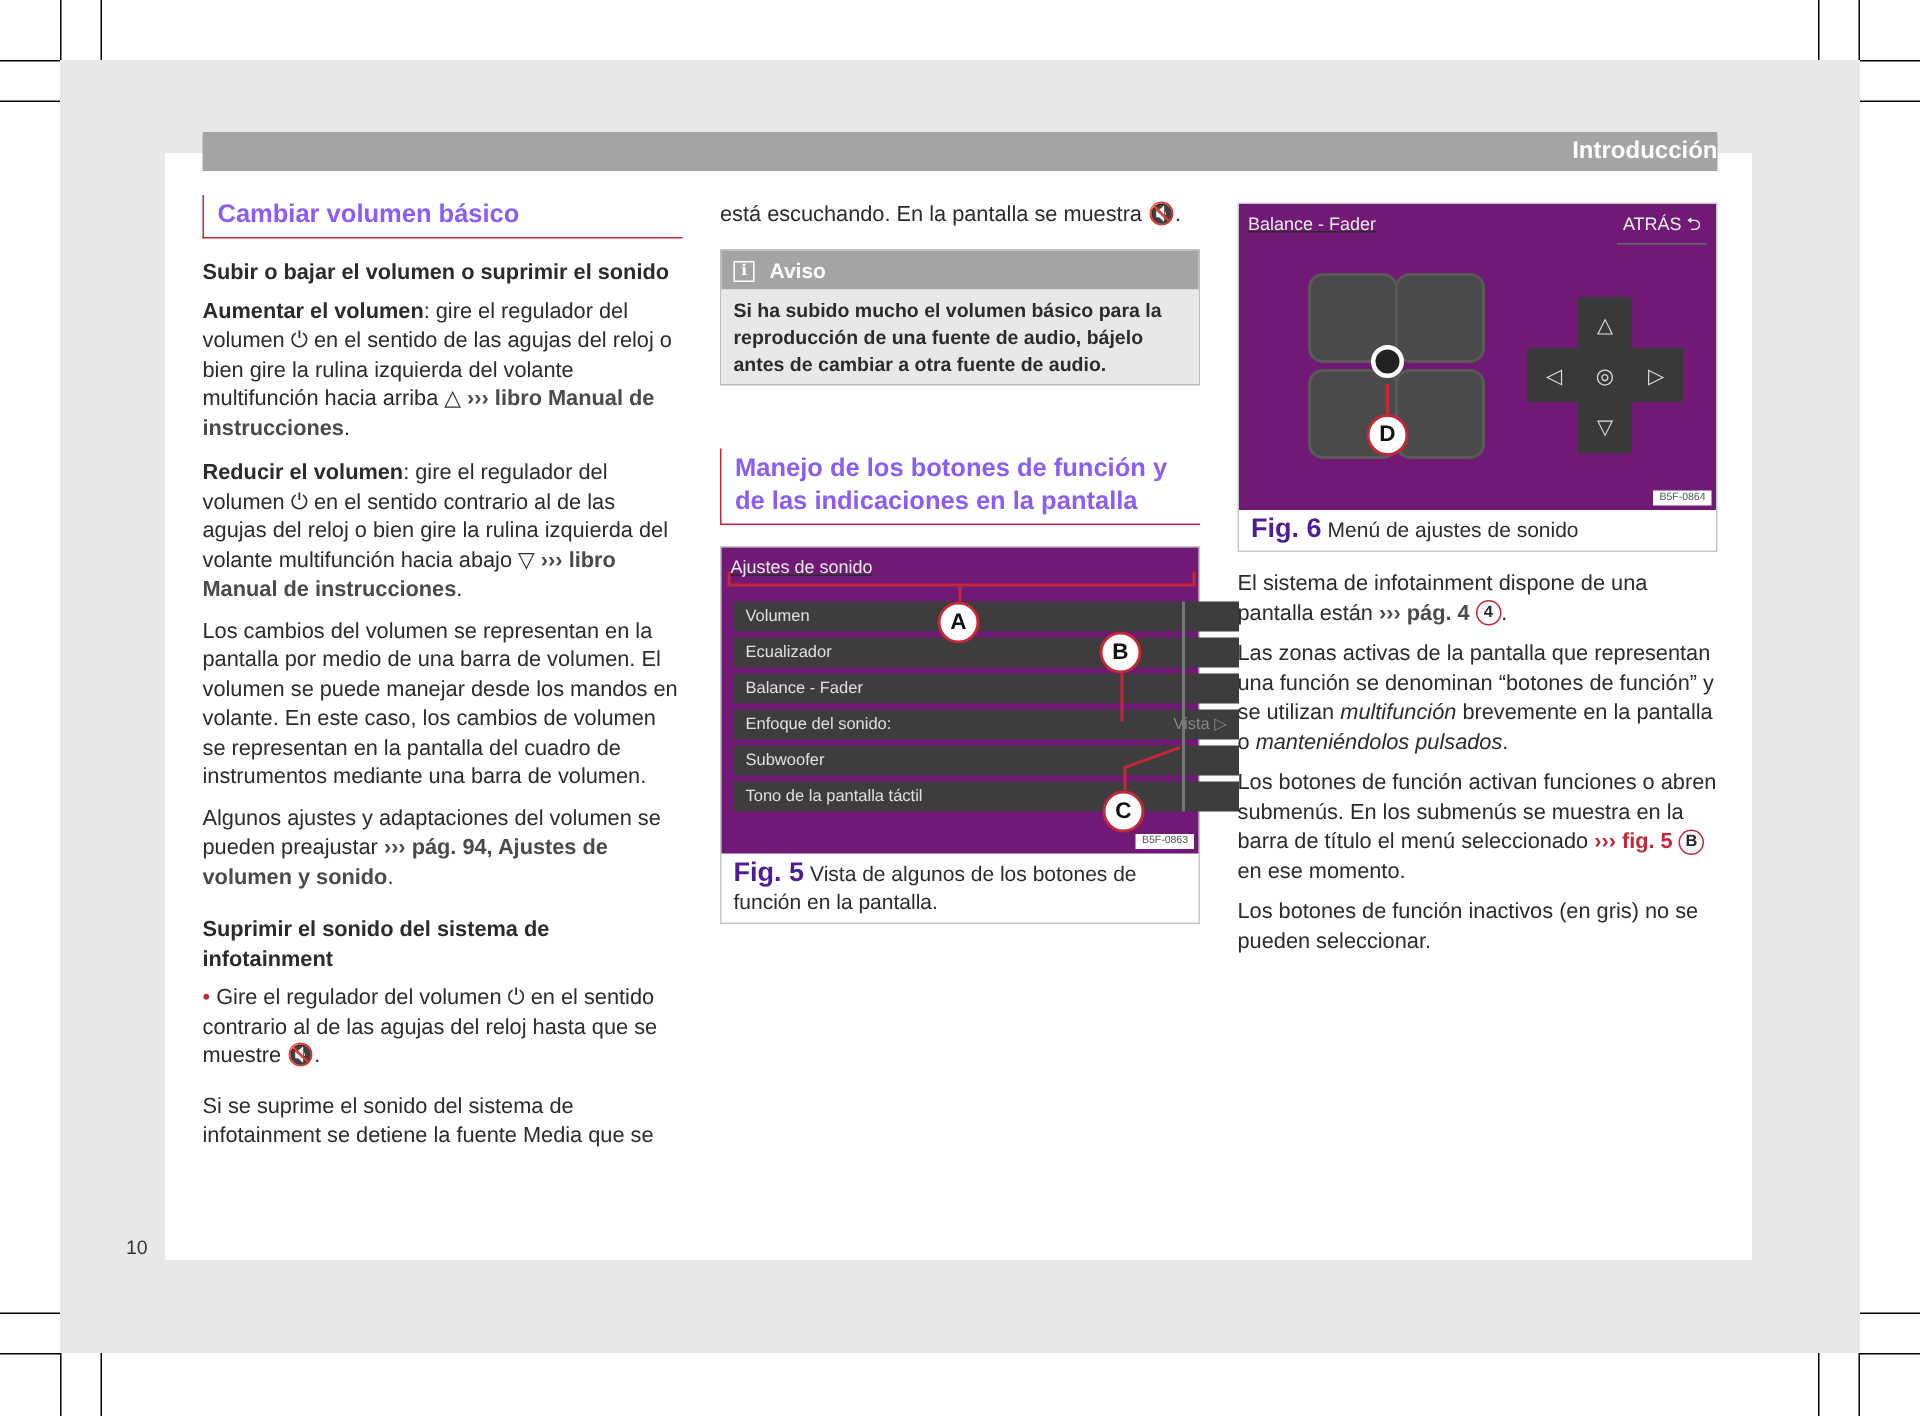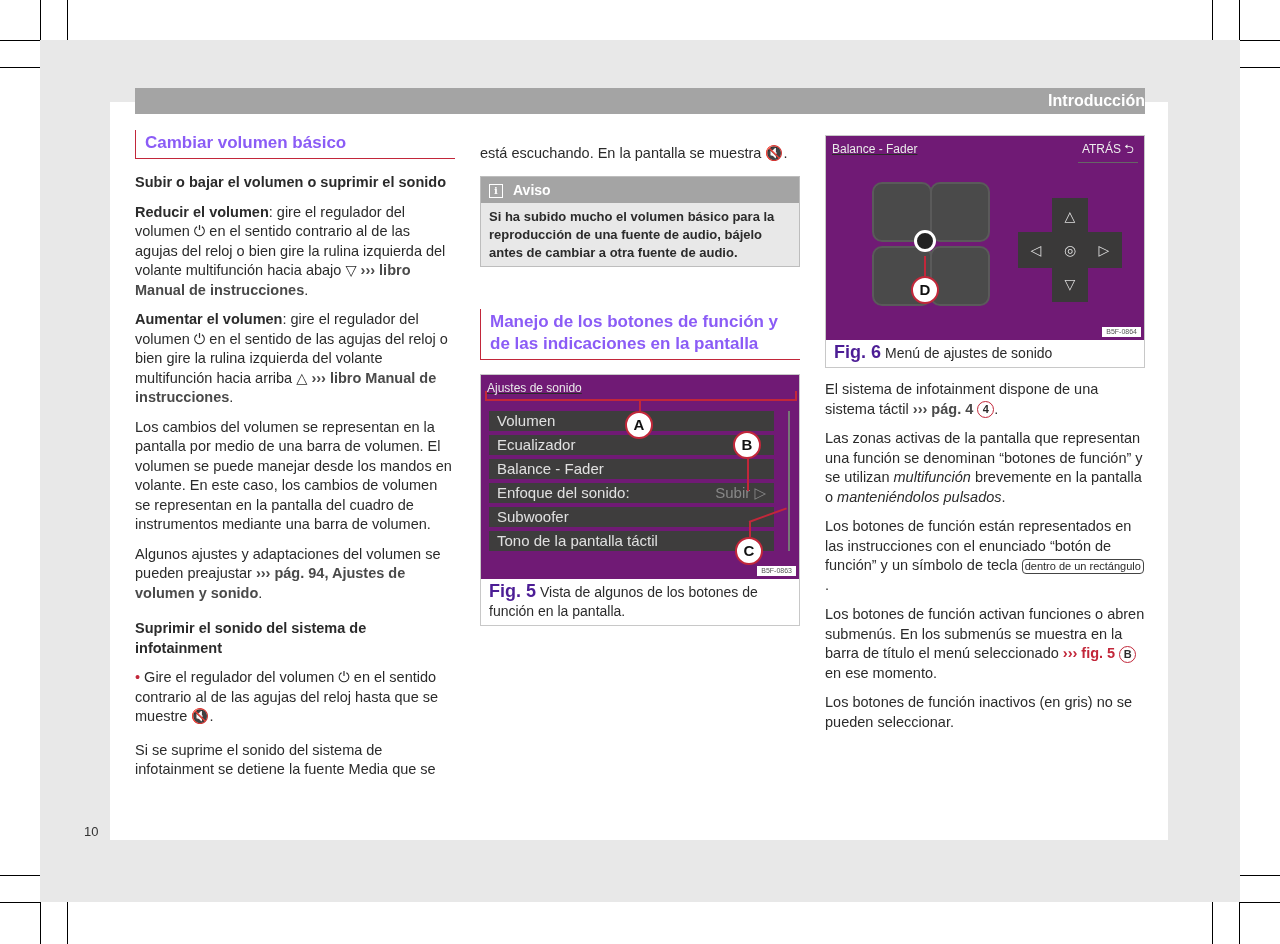--- a/index.html
+++ b/index.html
@@ -6,21 +6,21 @@
   body { width:1280px; height:944px; position:relative; background:#ffffff; overflow:hidden;
          font-family:"Liberation Sans", "DejaVu Sans", sans-serif; color:#2b2b2b; }
   .crop { position:absolute; background:#000; }
   .page-bg { position:absolute; left:40px; top:40px; width:1200px; height:862px; background:#e8e8e8; }
   .page-white { position:absolute; left:110px; top:102px; width:1058px; height:738px; background:#ffffff; }
   .header-bar { position:absolute; left:135px; top:88px; width:1010px; height:26px; background:#a4a4a4;
                 color:#fff; font-weight:bold; font-size:16px; text-align:right; line-height:26px; }
   .page-num { position:absolute; left:84px; top:824px; font-size:13px; color:#333; }
 
   .col { position:absolute; font-size:14.5px; line-height:19.5px; }
-  .col p { margin:10px 0 8px 0; }
+  .col p { margin:0 0 8px 0; }
   .col1 { left:135px; top:130px; width:320px; }
   .col2 { left:480px; top:134px; width:320px; }
   .col3 { left:825px; top:135px; width:320px; }
 
   .sec-title { border-left:1.5px solid #c2273a; border-bottom:1.5px solid #c2273a; padding:2px 0 4px 9px;
                font-weight:bold; font-size:17px; line-height:22px; color:#8b5cf6; margin-bottom:14px; }
   .subhead { font-weight:bold; font-size:14.5px; margin:0 0 6px 0; }
   b { font-weight:bold; }
   .ref { font-weight:bold; color:#4a4a4a; }
   .ref-red { font-weight:bold; color:#c2273a; }
@@ -34,21 +34,21 @@
   .aviso-head .i-icon { display:inline-block; width:12px; height:12px; border:1.5px solid #fff; font-size:10px; line-height:12px; text-align:center; margin-right:10px; font-family:"DejaVu Serif", serif; vertical-align:middle; }
   .aviso-body { background:#e8e8e8; font-weight:bold; font-size:13px; line-height:18px; padding:5px 8px 4px 8px; }
 
   .figure { border:1px solid #c8c8c8; background:#fff; }
   .screen { background:#701a75; position:relative;text-decoration:underline; }
   .fig-code { position:absolute; right:3px; bottom:3px; background:#fff; color:#555; font-size:7px; padding:0 4px; line-height:10px; }
   .caption { font-size:14px; line-height:19px; padding:3px 8px 4px 8px; }
   .caption .fig-label { color:#4c1d95; font-weight:bold; font-size:18px; margin-right:4px; }
 
   .menu-title { color:#eaeaea; font-size:12px; padding:4px 0 0 6px; height:20px; }
-  .menu-item { position:absolute; left:8px; width:285px; height:20px; background:#3e3d3d; color:#e0e0e0; font-size:15px; line-height:20px; padding-left:8px; box-sizing:border-box; }
+  .menu-item { position:absolute; left:8px; width:337px; height:20px; background:#3e3d3d; color:#e0e0e0; font-size:11px; line-height:20px; padding-left:8px; box-sizing:border-box; }
   .menu-item .val { position:absolute; right:8px; color:#888; }
   .callout { position:absolute; width:24px; height:24px; border-radius:50%; background:#fff; border:2px solid #c2273a; color:#111; font-weight:bold; font-size:15px; text-align:center; line-height:24px; }
   .red-line { position:absolute; background:#c2273a; }
 
   .dpad { position:absolute; width:36px; height:36px; background:#3a3939; color:#ddd; text-align:center; line-height:36px; font-size:14px; }
   .seat { position:absolute; width:60px; height:60px; background:#4a4a4a; border-radius:10px; border:2px solid #5a5a5a; box-sizing:border-box; }
 </style>
 </head>
 <body>
 
@@ -70,22 +70,22 @@
 <div class="crop" style="left:1239px;top:902px;width:1px;height:42px;"></div>
 
 <div class="page-bg"></div>
 <div class="page-white"></div>
 <div class="header-bar">Introducción</div>
 <div class="page-num">10</div>
 
 <div class="col col1">
   <div class="sec-title">Cambiar volumen básico</div>
   <div class="subhead">Subir o bajar el volumen o suprimir el sonido</div>
+  <p><b>Aumentar el volumen</b><span>: gire el regulador del volumen ⏻ en el sentido de las agujas del reloj o bien gire la rulina izquierda del volante multifunción hacia arriba △ </span><span class="ref">››› libro Manual de instrucciones</span>.</p>
   <p style="margin-top:10px"><b>Reducir el volumen</b><span>: gire el regulador del volumen ⏻ en el sentido contrario al de las agujas del reloj o bien gire la rulina izquierda del volante multifunción hacia abajo ▽ </span><span class="ref">››› libro Manual de instrucciones</span>.</p>
-  <p><b>Aumentar el volumen</b><span>: gire el regulador del volumen ⏻ en el sentido de las agujas del reloj o bien gire la rulina izquierda del volante multifunción hacia arriba △ </span><span class="ref">››› libro Manual de instrucciones</span>.</p>
   <p>Los cambios del volumen se representan en la pantalla por medio de una barra de volumen. El volumen se puede manejar desde los mandos en volante. En este caso, los cambios de volumen se representan en la pantalla del cuadro de instrumentos mediante una barra de volumen.</p>
   <p><span>Algunos ajustes y adaptaciones del volumen se pueden preajustar </span><span class="ref">››› pág. 94, Ajustes de volumen y sonido</span>.</p>
   <div class="subhead" style="margin-top:16px">Suprimir el sonido del sistema de infotainment</div>
   <p><span class="bullet">•</span> <span>Gire el regulador del volumen ⏻ en el sentido contrario al de las agujas del reloj hasta que se muestre 🔇.</span></p>
   <p style="margin-top:14px">Si se suprime el sonido del sistema de infotainment se detiene la fuente Media que se</p>
 </div>
 
 <div class="col col2">
   <p>está escuchando. En la pantalla se muestra 🔇.</p>
   <div class="aviso">
@@ -98,21 +98,21 @@
 
   <div class="figure" style="margin-top:0;">
     <div class="screen" style="height:204px;">
       <div class="menu-title">Ajustes de sonido</div>
       <div class="red-line" style="left:4px;top:24px;width:312px;height:2px;"></div>
       <div class="red-line" style="left:4px;top:16px;width:2px;height:10px;"></div>
       <div class="red-line" style="left:314px;top:16px;width:2px;height:10px;"></div>
       <div class="menu-item" style="top:36px;"><span>Volumen</span></div>
       <div class="menu-item" style="top:60px;"><span>Ecualizador</span></div>
       <div class="menu-item" style="top:84px;"><span>Balance - Fader</span></div>
-      <div class="menu-item" style="top:108px;"><span>Enfoque del sonido:</span><span class="val">Subir ▷</span></div>
+      <div class="menu-item" style="top:108px;"><span>Enfoque del sonido:</span><span class="val">Vista ▷</span></div>
       <div class="menu-item" style="top:132px;"><span>Subwoofer</span></div>
       <div class="menu-item" style="top:156px;"><span>Tono de la pantalla táctil</span></div>
       <div style="position:absolute;left:307px;top:36px;width:2px;height:140px;background:#777;"></div>
       <div class="red-line" style="left:158px;top:26px;width:2px;height:10px;"></div>
       <div class="callout" style="left:144px;top:36px;">A</div>
       <div class="red-line" style="left:266px;top:80px;width:2px;height:36px;"></div>
       <div class="callout" style="left:252px;top:56px;">B</div>
       <div class="red-line" style="left:268px;top:146px;width:2px;height:16px;"></div>
       <div class="red-line" style="left:268px;top:146px;width:40px;height:2px;transform:rotate(-20deg);transform-origin:left;"></div>
       <div class="callout" style="left:254px;top:162px;">C</div>
@@ -136,18 +136,17 @@
       <div class="callout" style="left:85px;top:140px;">D</div>
       <div class="dpad" style="left:226px;top:62px;">△</div>
       <div class="dpad" style="left:192px;top:96px;">◁</div>
       <div class="dpad" style="left:226px;top:96px;">◎</div>
       <div class="dpad" style="left:260px;top:96px;">▷</div>
       <div class="dpad" style="left:226px;top:130px;">▽</div>
       <div class="fig-code">B5F-0864</div>
     </div>
     <div class="caption"><span class="fig-label">Fig. 6</span><span>Menú de ajustes de sonido</span></div>
   </div>
-  <p style="margin-top:12px"><span>El sistema de infotainment dispone de una sistema táctil </span><span class="ref">››› pág. 4</span> <span class="circ">4</span>.</p>
+  <p style="margin-top:12px"><span>El sistema de infotainment dispone de una pantalla están </span><span class="ref">››› pág. 4</span> <span class="circ">4</span>.</p>
   <p><span>Las zonas activas de la pantalla que representan una función se denominan “botones de función” y se utilizan </span><em>multifunción</em><span> brevemente en la pantalla o </span><em>manteniéndolos pulsados</em><span>.</span></p>
-  <p><span>Los botones de función están representados en las instrucciones con el enunciado “botón de función” y un símbolo de tecla </span><span class="keyrect">dentro de un rectángulo</span>.</p>
   <p><span>Los botones de función activan funciones o abren submenús. En los submenús se muestra en la barra de título el menú seleccionado </span><span class="ref-red">››› fig. 5</span> <span class="circ">B</span><span> en ese momento.</span></p>
   <p>Los botones de función inactivos (en gris) no se pueden seleccionar.</p>
 </div>
 
 </body></html>

